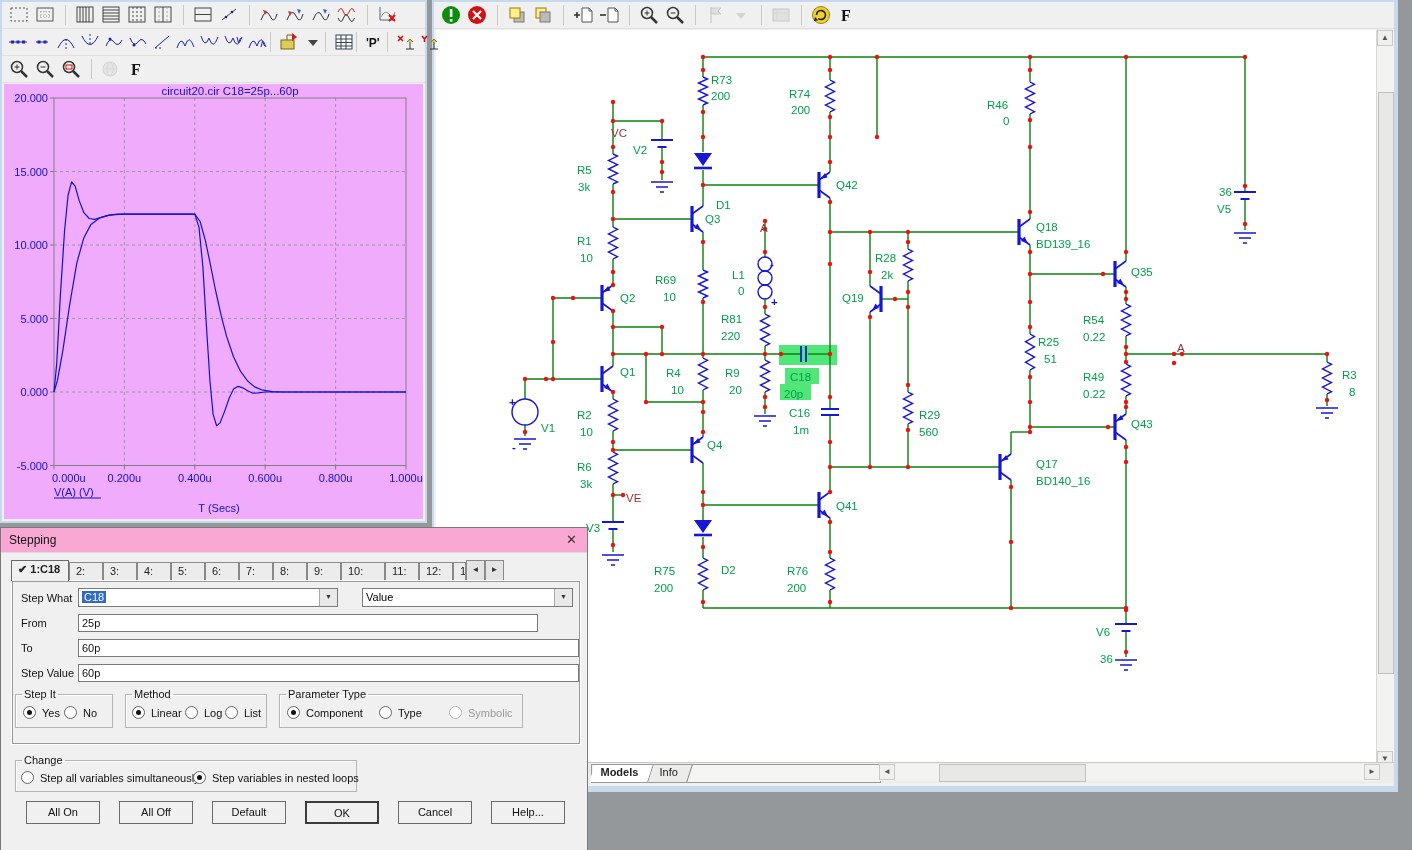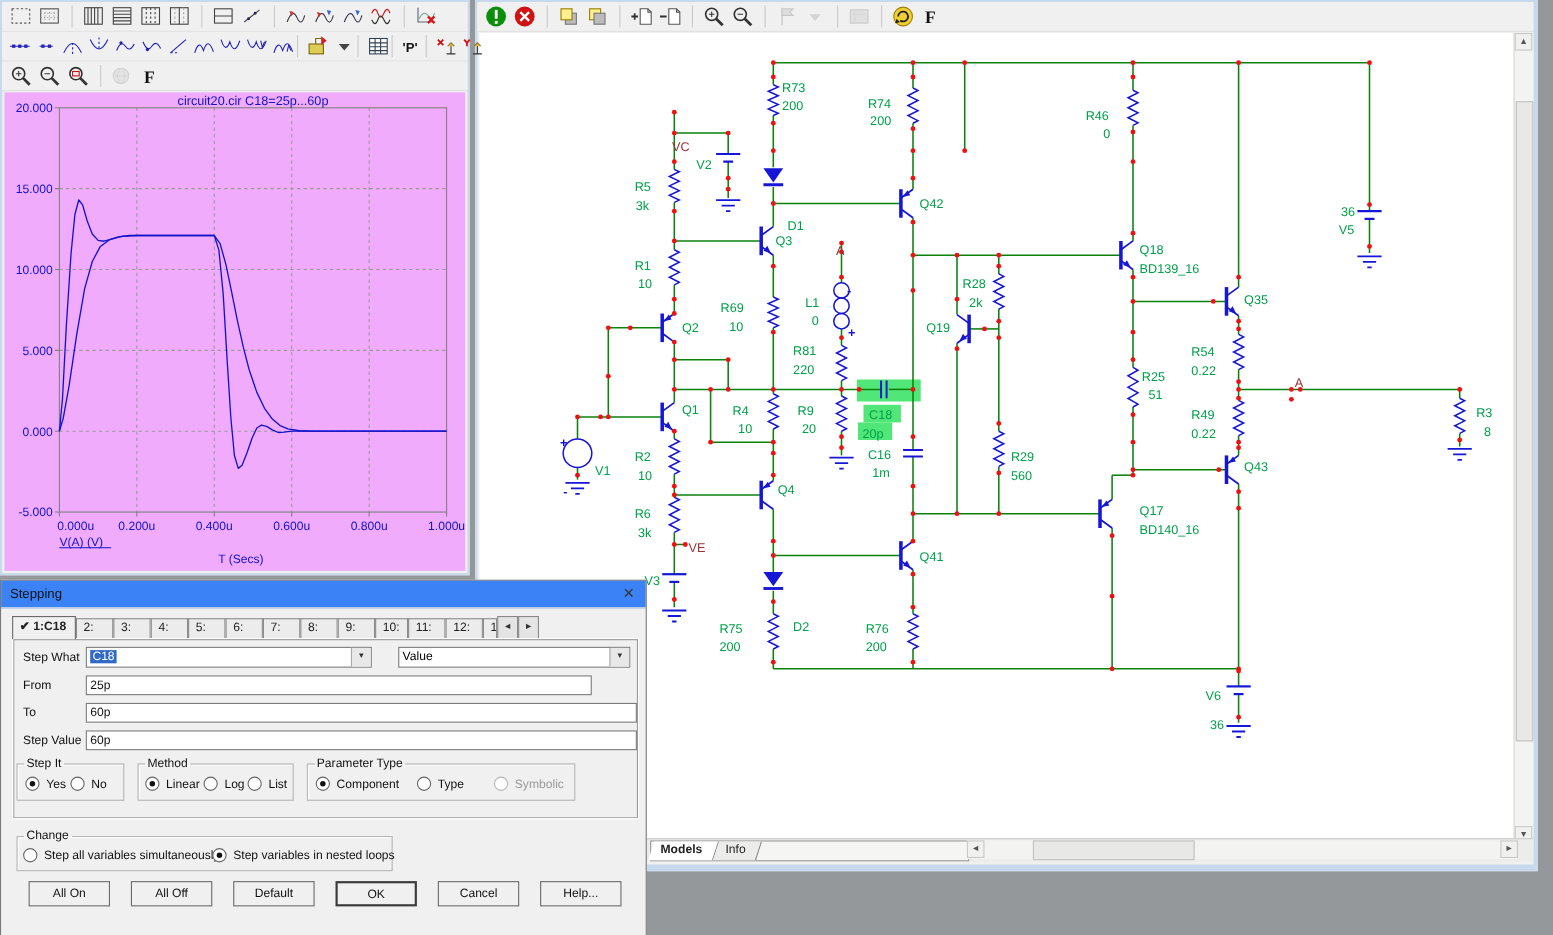--- a/index.html
+++ b/index.html
@@ -25,21 +25,21 @@
   #schem-vscroll .thumb{position:absolute;left:1px;top:62px;width:14px;height:580px;background:#e8e8e6;border:1px solid #c0c0be}
   #schem-bottom{position:absolute;left:2px;bottom:3px;height:20px;right:0;background:#ececea;border-top:1px solid #c9c9c9}
   #sheet-tabs{position:absolute;left:155px;top:1px;height:17px;width:288px;background:#f5f5f3;border:1px solid #9a9a9a;display:flex;align-items:stretch}
   .stab{position:relative;padding:1px 12px 0 8px;font-size:11px;color:#222;border-right:1px solid #888;transform:skewX(-18deg);background:#ececea;white-space:nowrap}
   .stab>span{display:inline-block;transform:skewX(18deg)}
   .stab.active{background:#fff;font-weight:bold}
   #hscroll{position:absolute;left:443px;right:14px;top:1px;height:17px;background:#f3f3f1}
   #hscroll .thumb{position:absolute;left:60px;width:145px;top:0;height:16px;background:#e8e8e6;border:1px solid #c0c0be}
   
   #dlg{position:absolute;left:0;top:527px;width:588px;height:330px;background:#f0f0f0;border:1px solid #7a7a7a;box-sizing:border-box;font-size:11px;z-index:50}
-  #dlg .dlg-title{position:relative;height:24px;background:#3b82f6;border-bottom:1px solid #dcdcdc;line-height:24px;padding-left:8px;font-size:12px;color:#111}
+  #dlg .dlg-title{position:relative;height:24px;background:#f9a8d4;border-bottom:1px solid #dcdcdc;line-height:24px;padding-left:8px;font-size:12px;color:#111}
   #dlg .dlg-x{position:absolute;right:10px;top:0;font-size:13px;color:#333;cursor:default}
   #tabstrip{position:absolute;left:10px;top:32px;right:10px;height:21px;display:flex;align-items:flex-end}
   .tab{box-sizing:border-box;height:19px;border:1px solid #8a8a8a;border-bottom:none;background:#ececec;padding:2px 0 0 6px;font-size:11px;color:#222;white-space:nowrap;overflow:hidden}
   .tab.active{height:21px;background:#f0f0f0;font-weight:bold;border-color:#6a6a6a;position:relative;z-index:2}
   .spin{width:17px;height:19px;border:1px solid #8a8a8a;background:#e4e4e4;font-size:8px;text-align:center;line-height:18px;color:#333}
   #tabpage{position:absolute;left:10px;top:52px;width:568px;height:163px;border:1px solid #fff;box-shadow:0 0 0 1px #9a9a9a inset;background:#f0f0f0}
   #dlg .lbl{position:absolute;color:#111}
   .tbox{position:absolute;height:18px;background:#fff;border:1px solid #7a7a7a;box-sizing:border-box;line-height:16px;padding-left:3px;color:#111}
   .combo{position:absolute;height:19px;background:#fff;border:1px solid #7a7a7a;box-sizing:border-box;line-height:17px;padding-left:3px}
   .combo .cb{position:absolute;right:0;top:0;width:17px;height:17px;background:#e8e8e8;border-left:1px solid #aaa;font-style:normal;font-size:7px;text-align:center;line-height:16px;color:#333}
@@ -827,21 +827,21 @@
     <div id="tabstrip">
         <span class="tab active" style="width: 58px;">✔ 1:C18</span>
         <span class="tab" style="width: 34px;">2:</span>
         <span class="tab" style="width: 34px;">3:</span>
         <span class="tab" style="width: 34px;">4:</span>
         <span class="tab" style="width: 34px;">5:</span>
         <span class="tab" style="width: 34px;">6:</span>
         <span class="tab" style="width: 34px;">7:</span>
         <span class="tab" style="width: 34px;">8:</span>
         <span class="tab" style="width: 34px;">9:</span>
-        <span class="tab" style="width: 30px;">10:</span>
+        <span class="tab" style="width: 44px;">10:</span>
         <span class="tab" style="width: 34px;">11:</span>
         <span class="tab" style="width: 34px;">12:</span>
         <span class="tab" style="width: 13px;">1</span>
         <span class="spin">◄</span>
         <span class="spin">►</span>
       </div>
     <div id="tabpage"></div>
 
     <span class="lbl" style="left:20px;top:64px">Step What</span>
     <div class="combo" style="left:77px;top:60px;width:260px">

